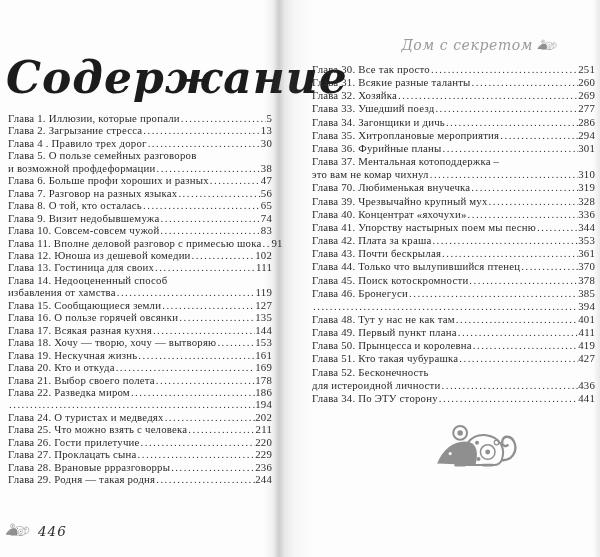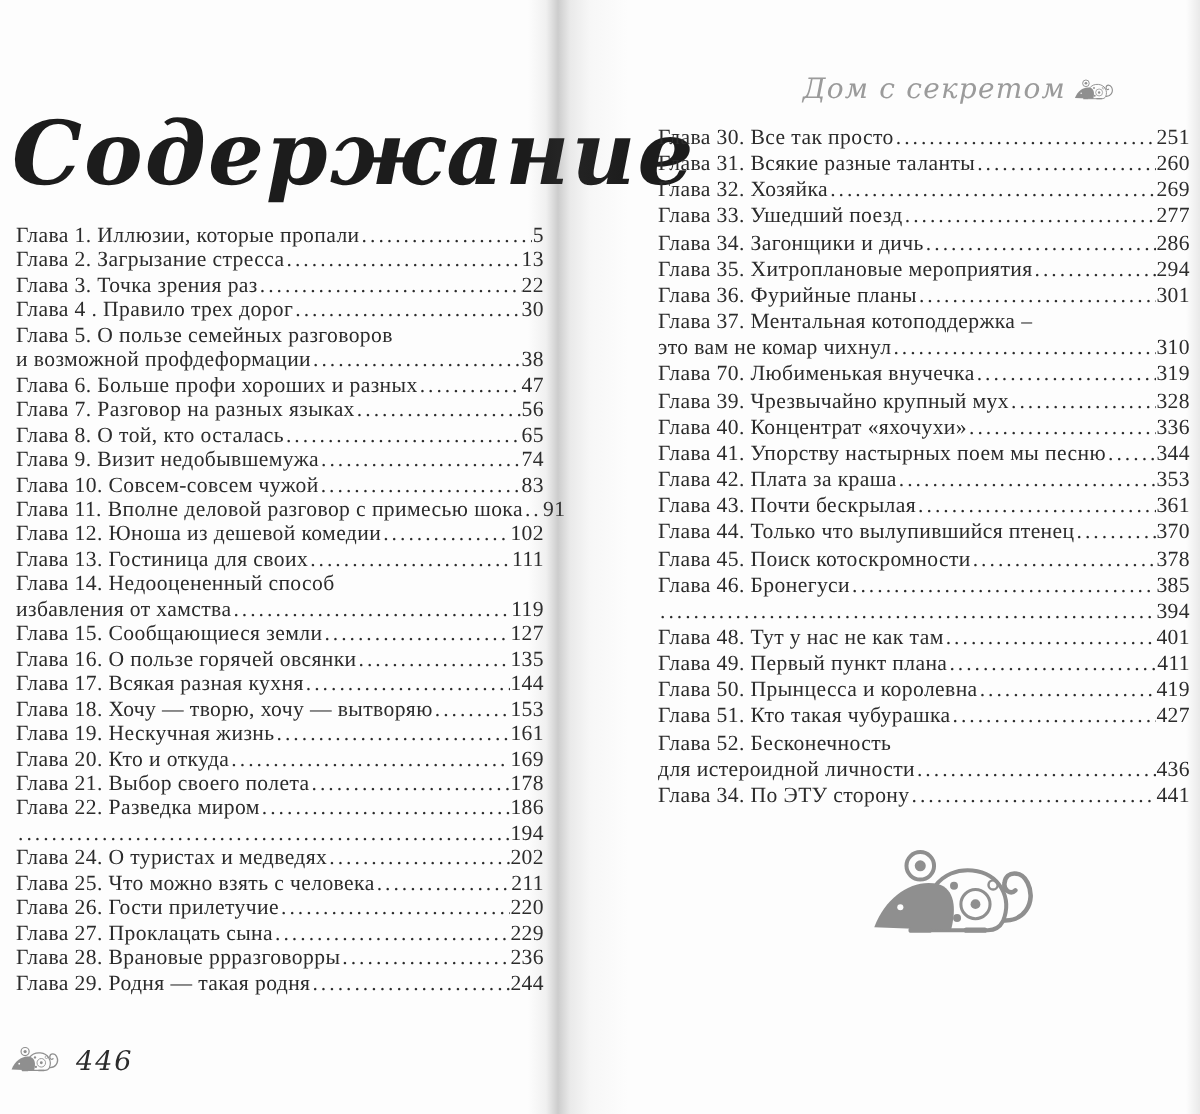--- a/index.html
+++ b/index.html
@@ -42,21 +42,21 @@
     font-weight: 600;
     font-size: 44px;
     letter-spacing: 1px;
     color: #1c1c1c;
     text-align: center;
     margin: 52px 6px 9px 6px;
   }
 
   .toc { color: #2b2b2b; }
   .left-page  .toc { margin: 0 7px 0 8px; }
-  .right-page .toc { margin: 7px 5px 0 48px; text-align: center; }
+  .right-page .toc { margin: 7px 5px 0 31px; text-align: center; }
 
   .toc-line {
     display: flex;
     align-items: baseline;
     font-size: 10.8px;
     line-height: 12.45px;
     letter-spacing: 0.2px;
     color: #2b2b2b;
   }
   .right-page .toc-line { line-height: 13.15px; }
@@ -143,25 +143,20 @@
           <span class="dots"></span>
           <span class="toc-page">5</span>
         </div>
 
         <div class="toc-line">
           <span class="toc-text">Глава 2. Загрызание стресса</span>
           <span class="dots"></span>
           <span class="toc-page">13</span>
         </div>
 
-        <div class="toc-line">
-          <span class="toc-text">Глава 3. Точка зрения раз</span>
-          <span class="dots"></span>
-          <span class="toc-page">22</span>
-        </div>
 
         <div class="toc-line">
           <span class="toc-text">Глава 4 . Правило трех дорог</span>
           <span class="dots"></span>
           <span class="toc-page">30</span>
         </div>
 
         <div class="toc-line">
           <span class="toc-text">Глава 5. О пользе семейных разговоров</span>
 

